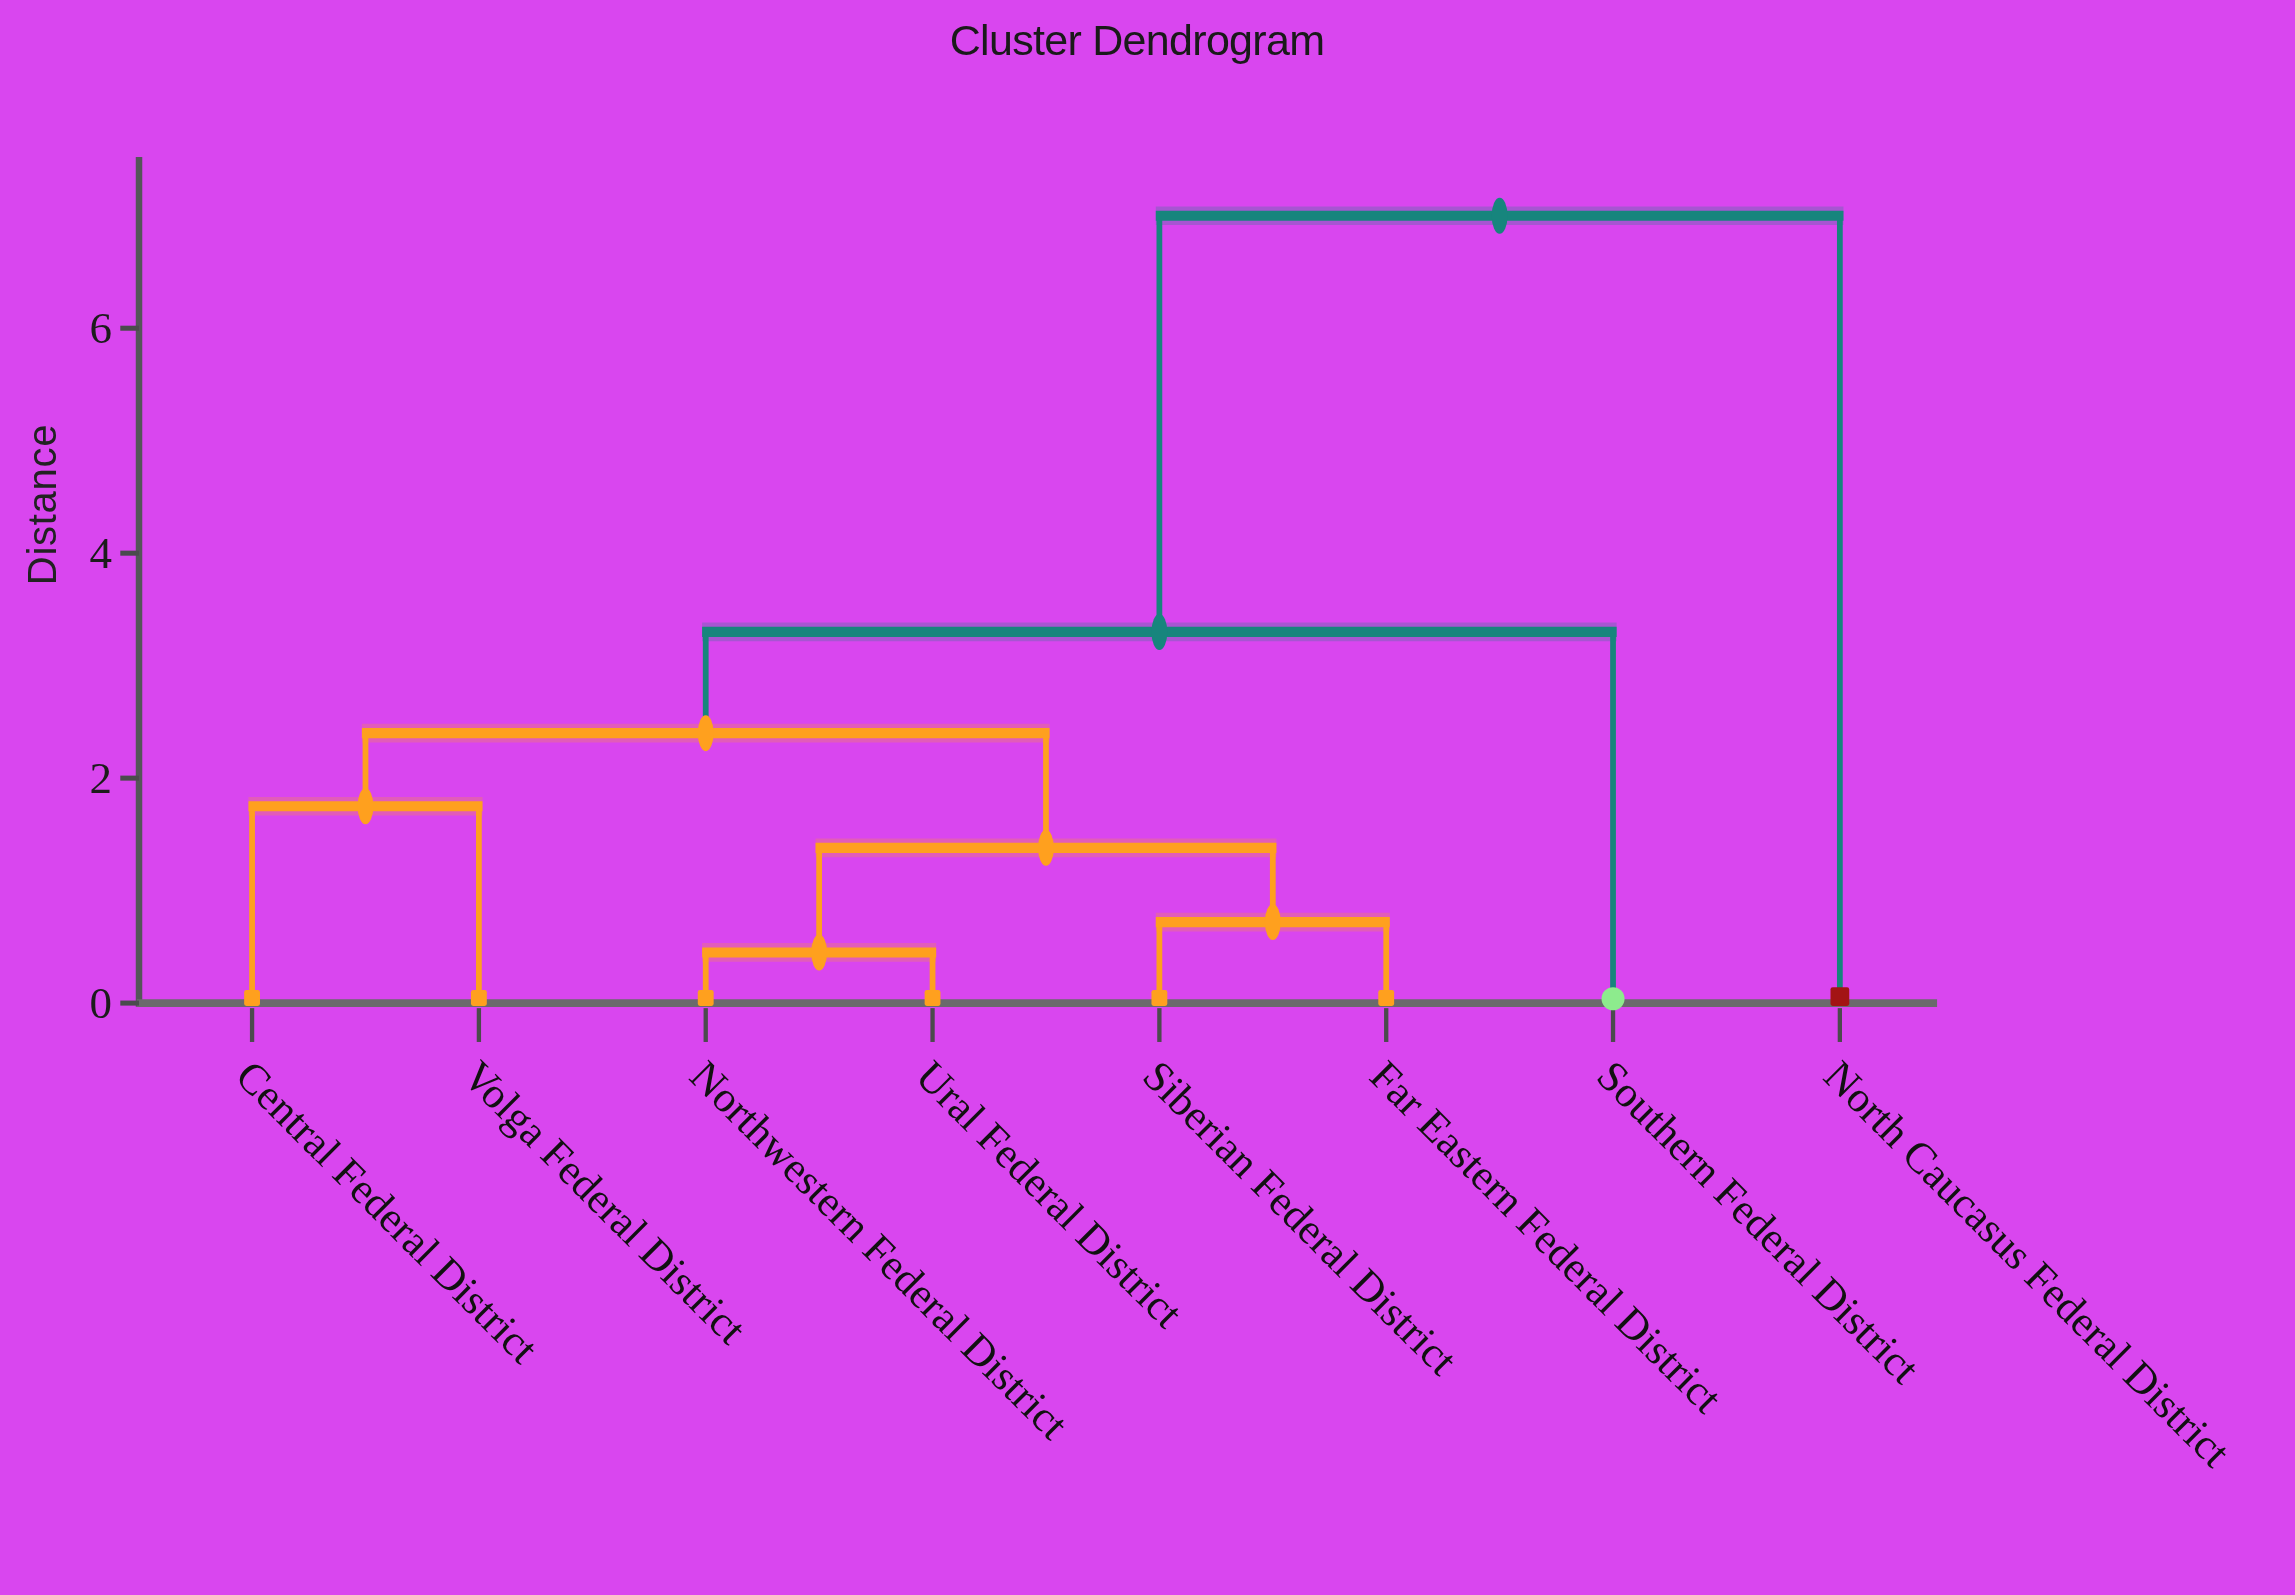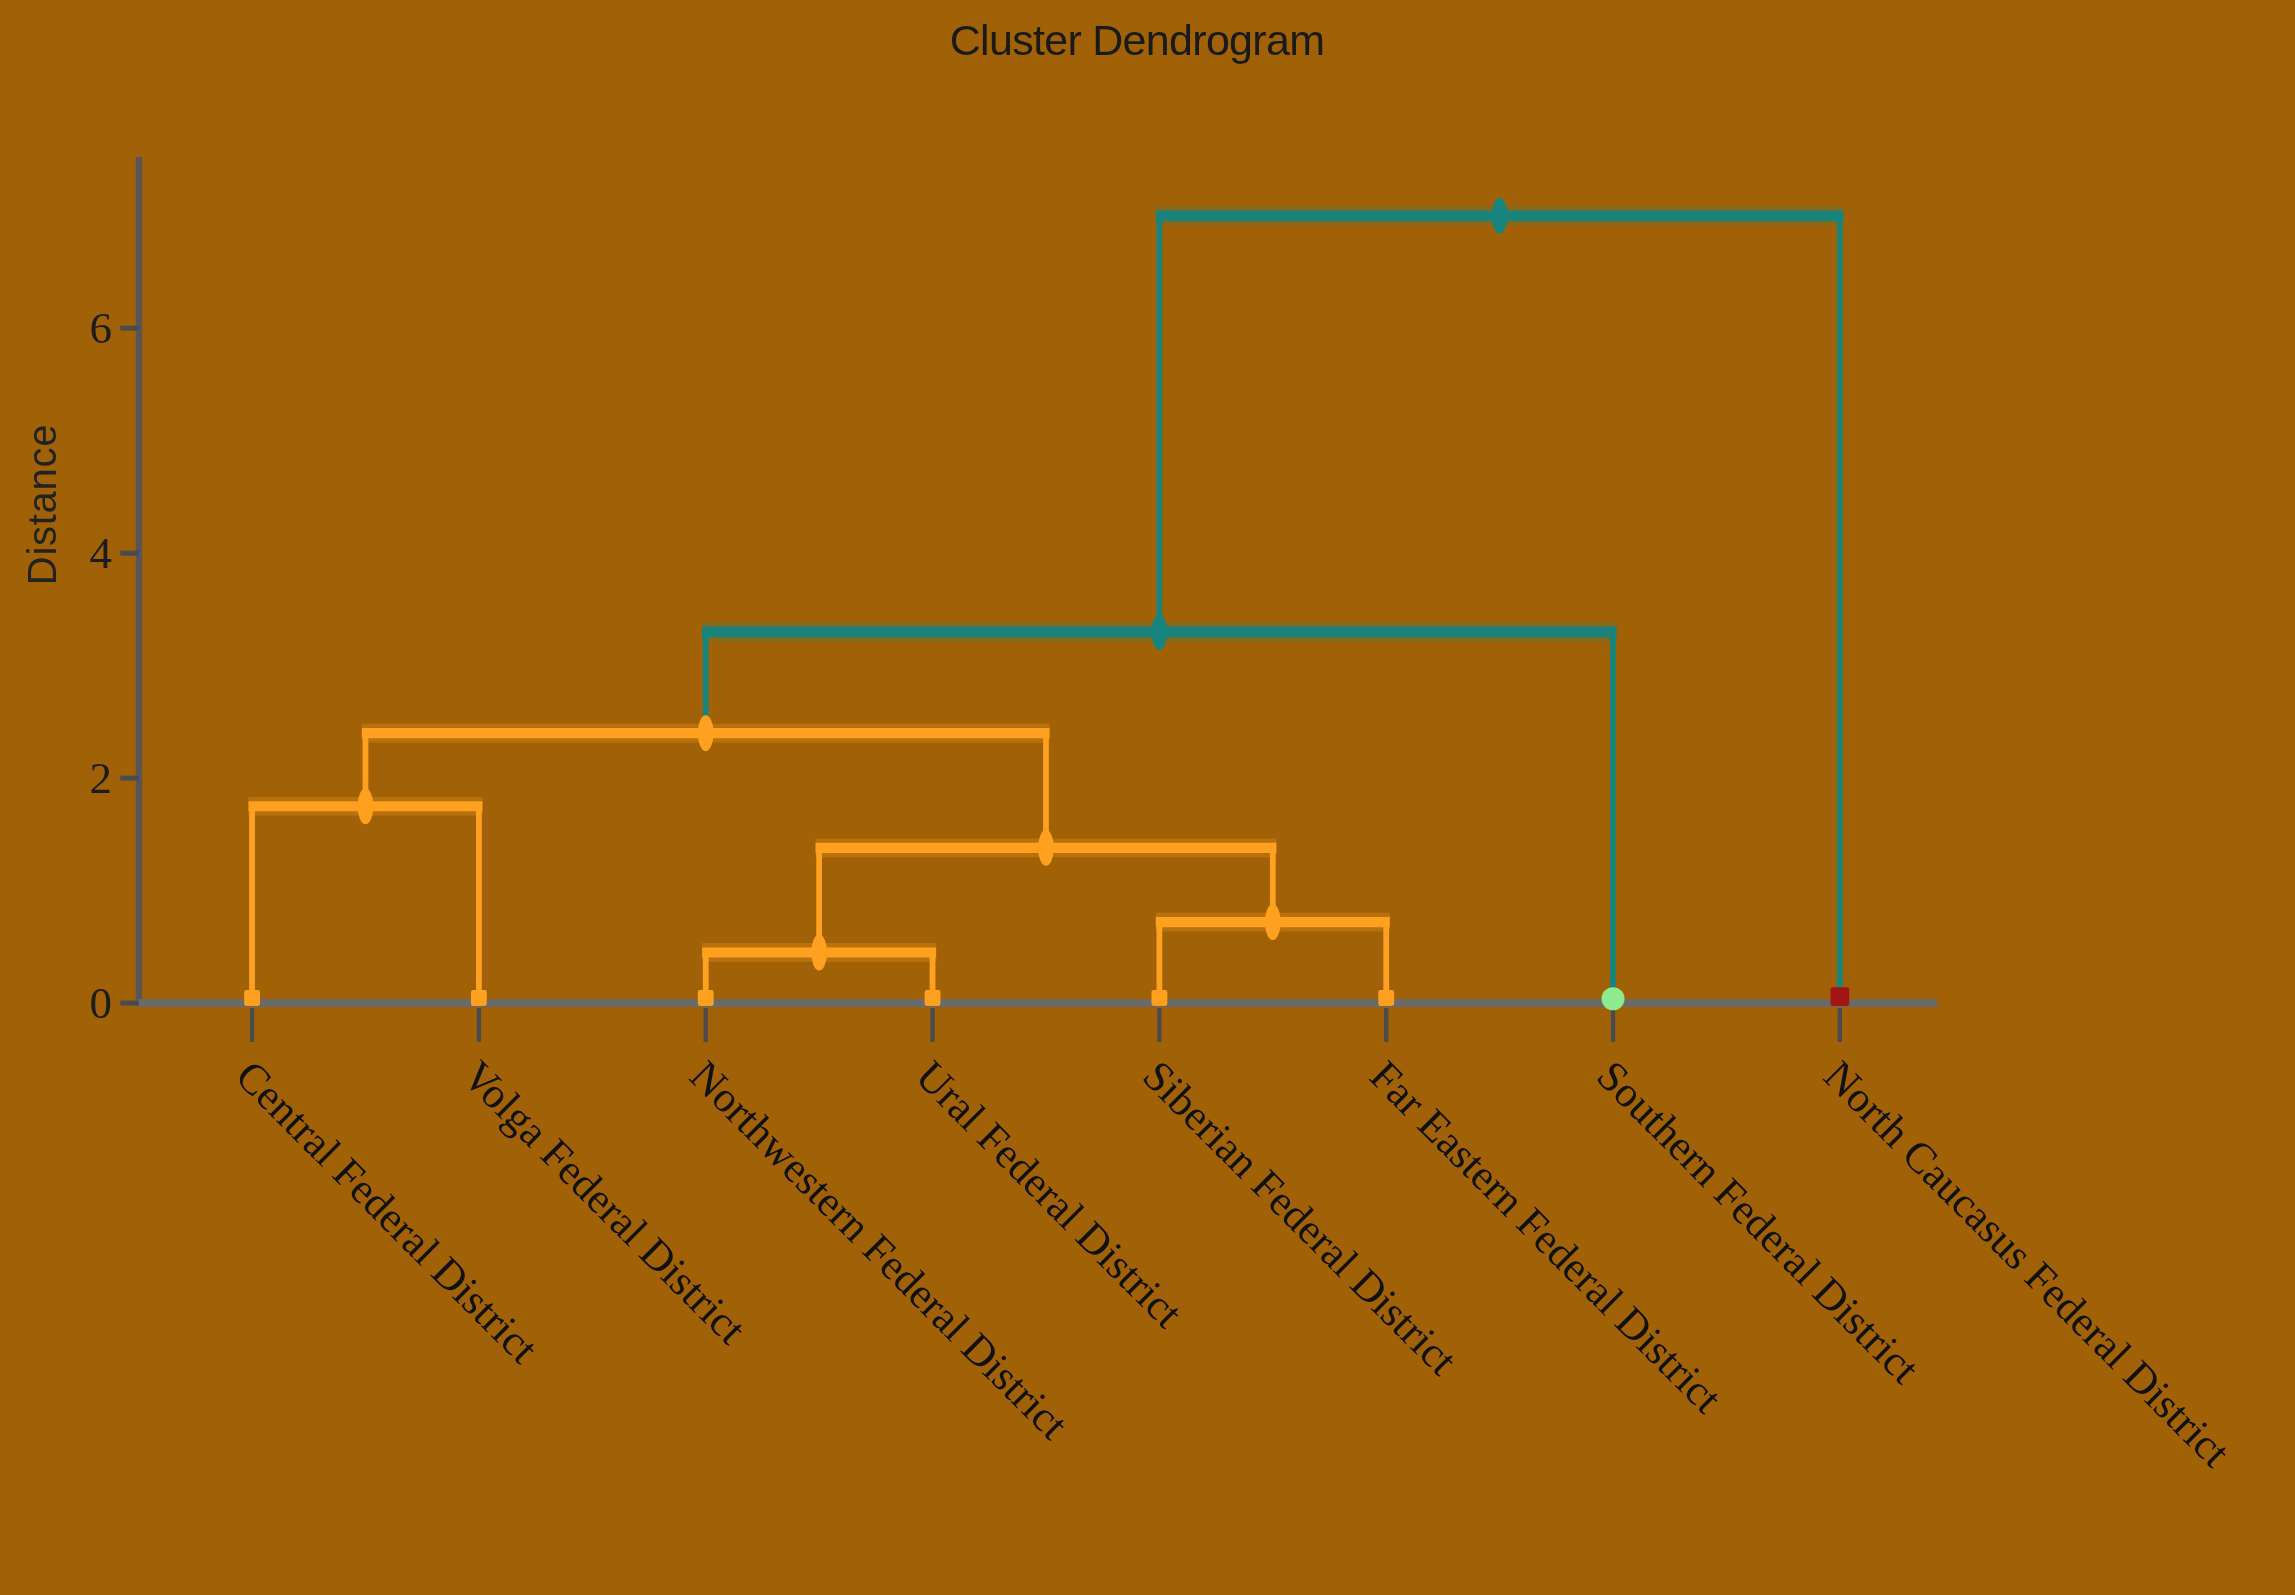--- a/index.html
+++ b/index.html
@@ -1,20 +1,20 @@
 <!DOCTYPE html>
 <html style="font-size:11.5px"><head>
 <meta charset="utf-8">
 <style>
   html,body{margin:0;padding:0;background:#ffffff;}
   .stage{
     position:relative;
     width:2295px;
     height:1595px;
-    background:#a16207;
+    background:#d946ef;
     overflow:hidden;
     font-family:"Liberation Sans","DejaVu Sans",sans-serif;
   }
   #plot{position:absolute;left:0;top:0;}
   .chart-title{
     position:absolute;
     left:1137px; top:16px;
     transform:translateX(-50%);
     font-family:"Liberation Sans","DejaVu Sans",sans-serif;
     font-size:43px; letter-spacing:-0.7px;

